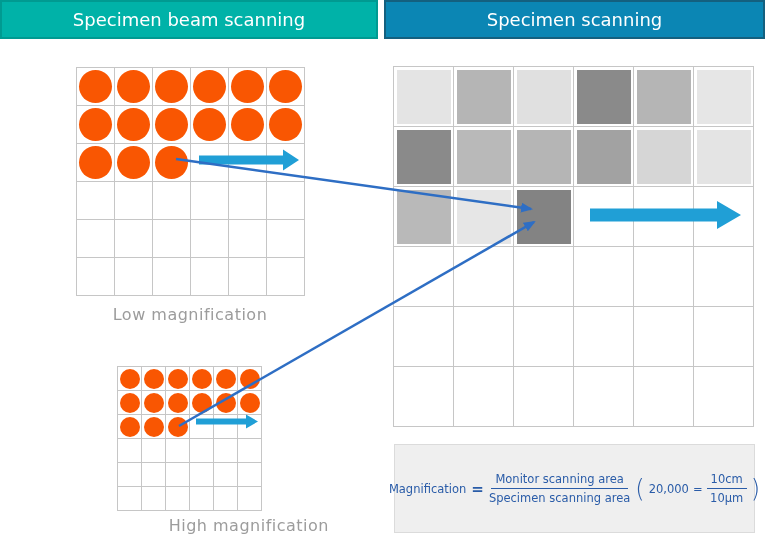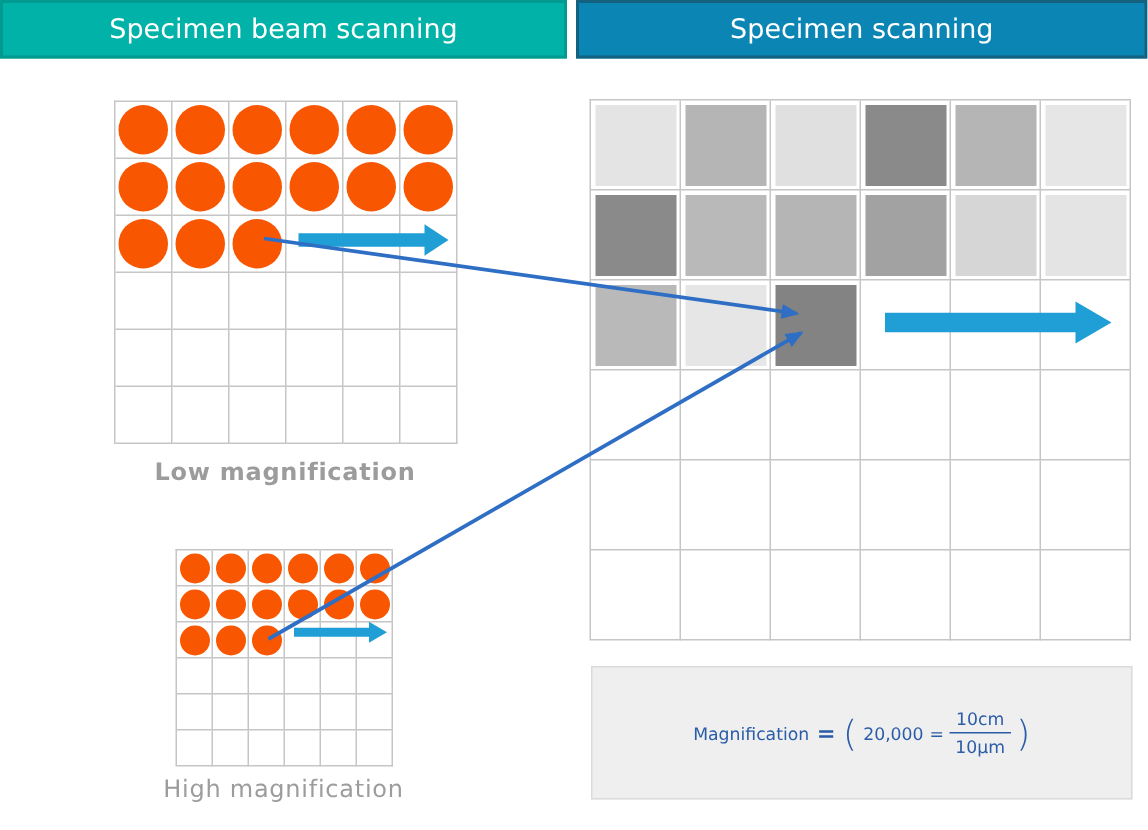--- a/index.html
+++ b/index.html
@@ -36,22 +36,22 @@
   }
   #low-grid  { left:76px;  top:67px; }
   #high-grid { left:117px; top:366px; }
   #monitor-grid { left:393px; top:66px; }
   .dot { border-radius:50%; background:var(--beam-dot); }
   .shade { width:54px; height:54px; }
   .mag-label {
     position:absolute; width:300px; text-align:center;
     color:var(--label-text); font-size:16px; letter-spacing:0.5px;
   }
-  #low-label  { left:40px; top:305px;font-weight:bold; }
-  #high-label { left:39px; top:516px; }
+  #low-label  { left:40px; top:305px; }
+  #high-label { left:29px; top:516px;text-align:right; }
   #overlay { position:absolute; left:0; top:0; pointer-events:none; }
   .connector { stroke:var(--connector); stroke-width:2.5; fill:none; }
   .conn-fill { fill:var(--connector); }
   .scan-arrow { fill:var(--scan-arrow); }
   .formula-box {
     position:absolute; left:394px; top:444px; width:361px; height:89px;
     background:var(--formula-bg); border:1px solid var(--formula-border);
     display:flex; align-items:center; justify-content:center;
     color:var(--formula-text); font-size:11.5px; gap:5px; white-space:nowrap;
   }
@@ -290,20 +290,24 @@
   <polygon class="scan-arrow" points="199,155.5 283,155.5 283,149.5 299,160 283,170.5 283,164.5 199,164.5"></polygon>
   <polygon class="scan-arrow" points="196,418.5 246,418.5 246,414.5 258,421.5 246,428.5 246,424.5 196,424.5"></polygon>
   <polygon class="scan-arrow" points="590,208.5 717,208.5 717,201 741,215 717,229 717,221.5 590,221.5"></polygon>
   <line class="connector" x1="176" y1="159" x2="531" y2="209" marker-end="url(#arrowhead)"></line>
   <line class="connector" x1="179" y1="426" x2="534" y2="222" marker-end="url(#arrowhead)"></line>
 </svg>
 
 <div class="formula-box">
   <span>Magnification</span>
   <span class="f-eq">=</span>
+  <span class="frac">
+    <span class="num">Monitor scanning area</span>
+    <span class="den">Specimen scanning area</span>
+  </span>
   <span class="example">
     <span class="f-paren">(</span>
     <span>20,000</span>
     <span>=</span>
     <span class="frac">
       <span class="num">10cm</span>
       <span class="den">10µm</span>
     </span>
     <span class="f-paren">)</span>
   </span>

